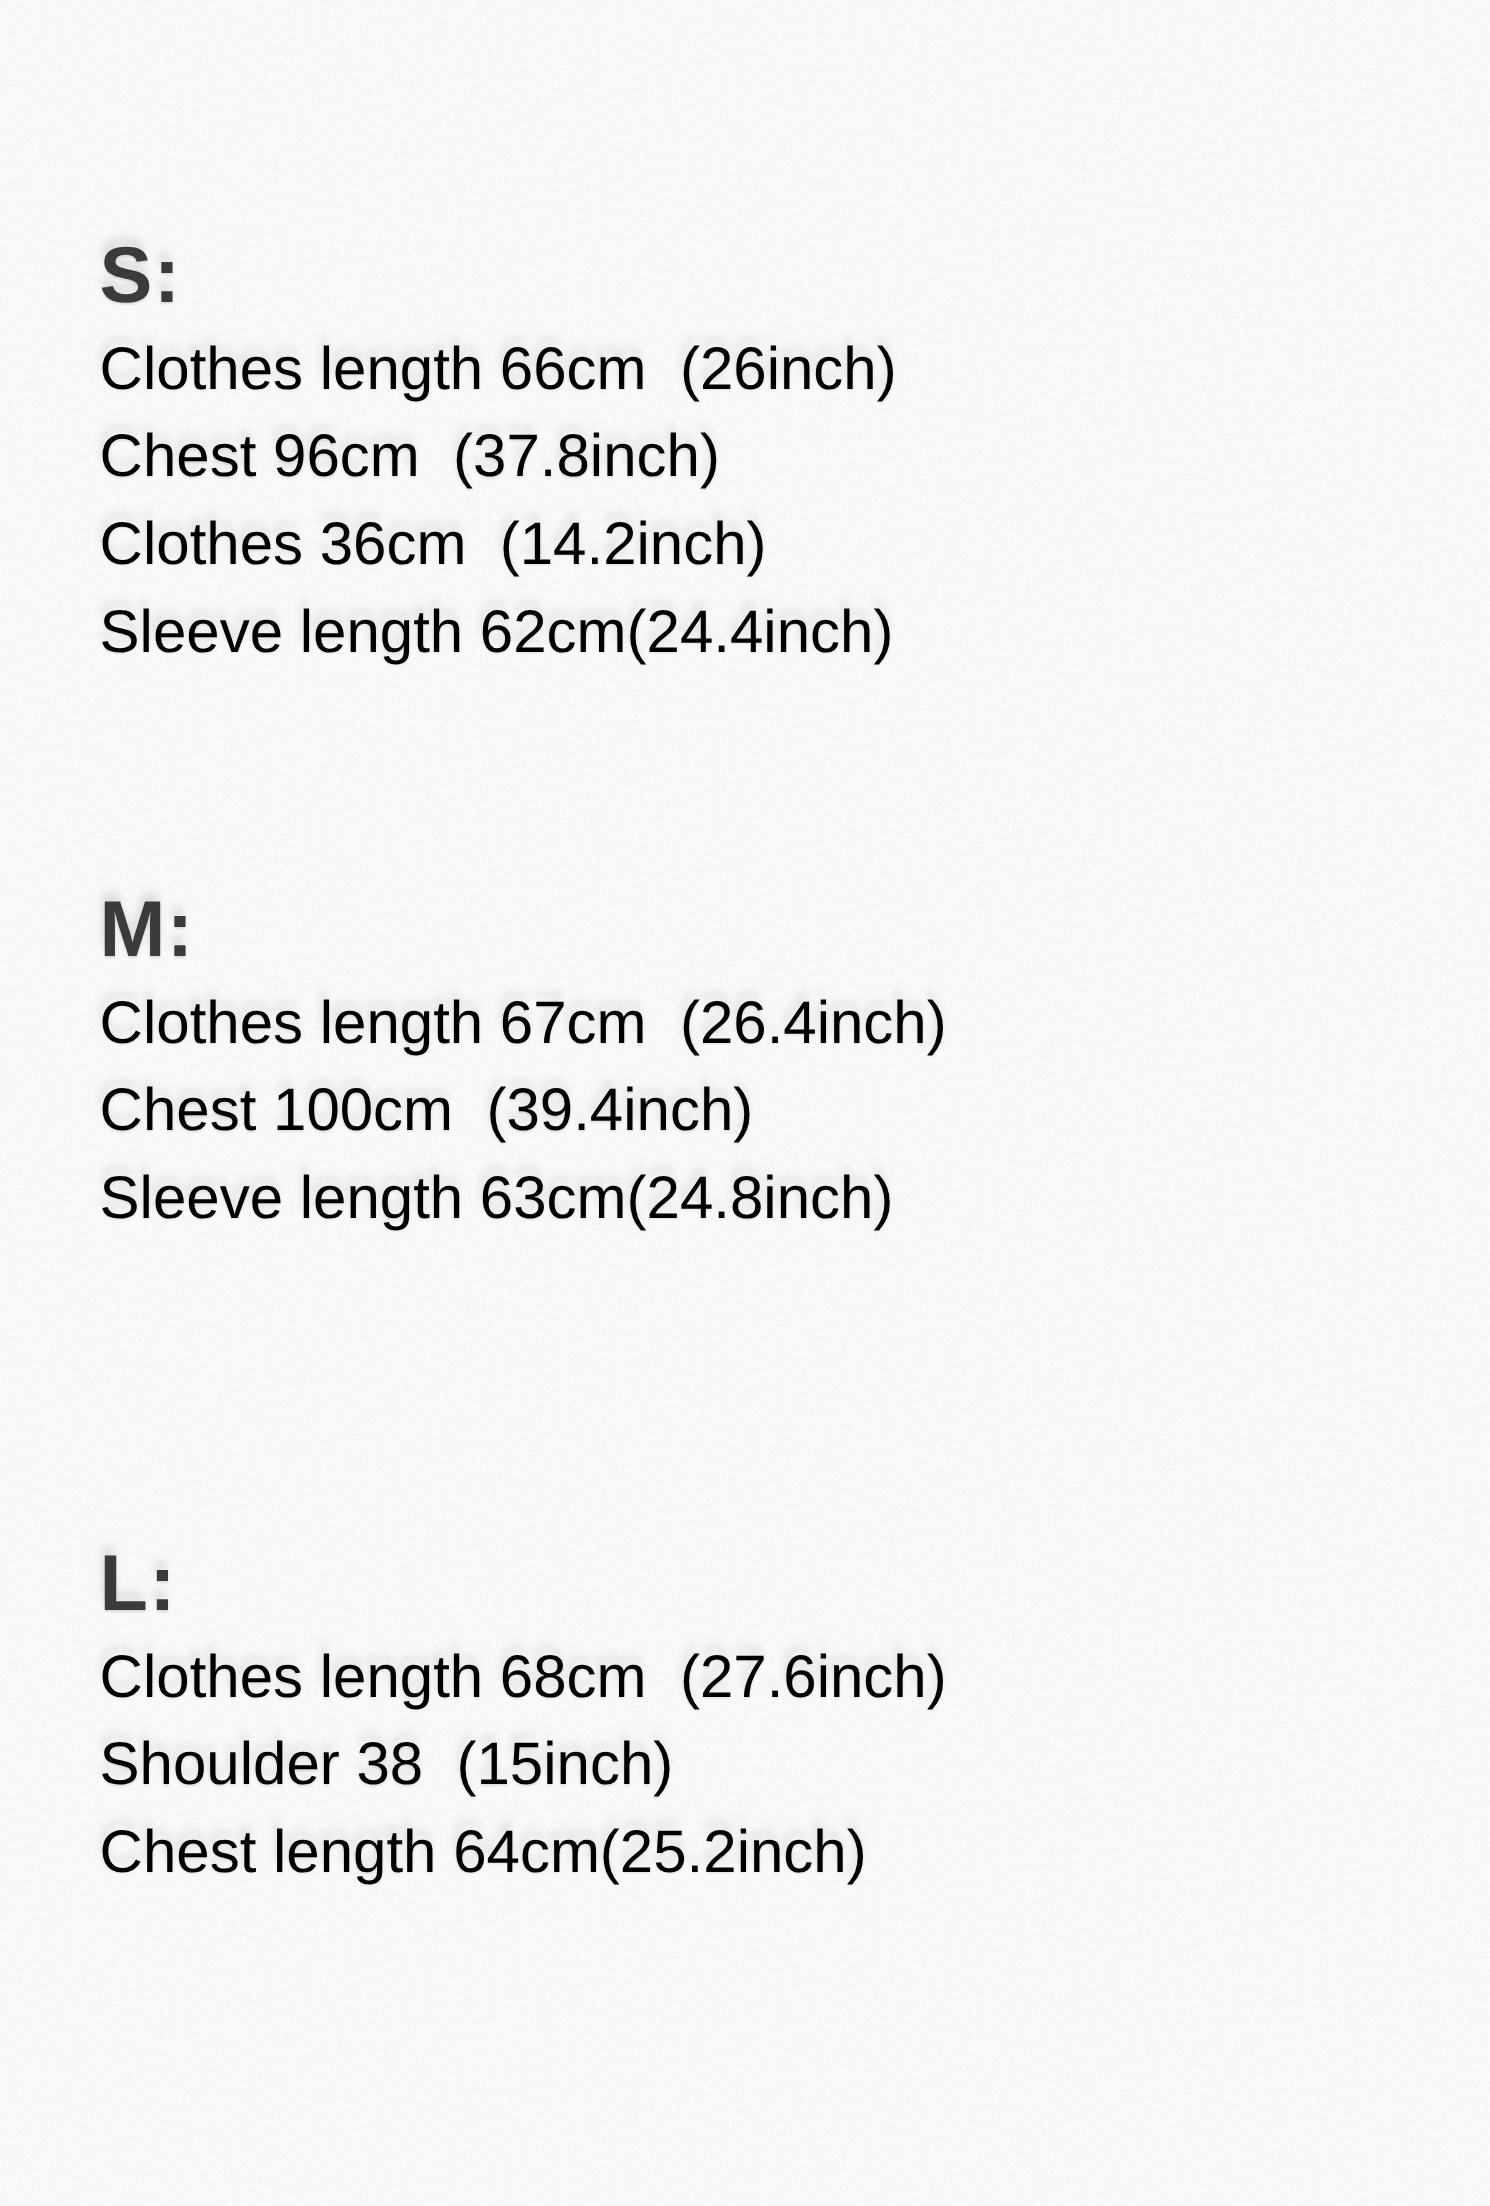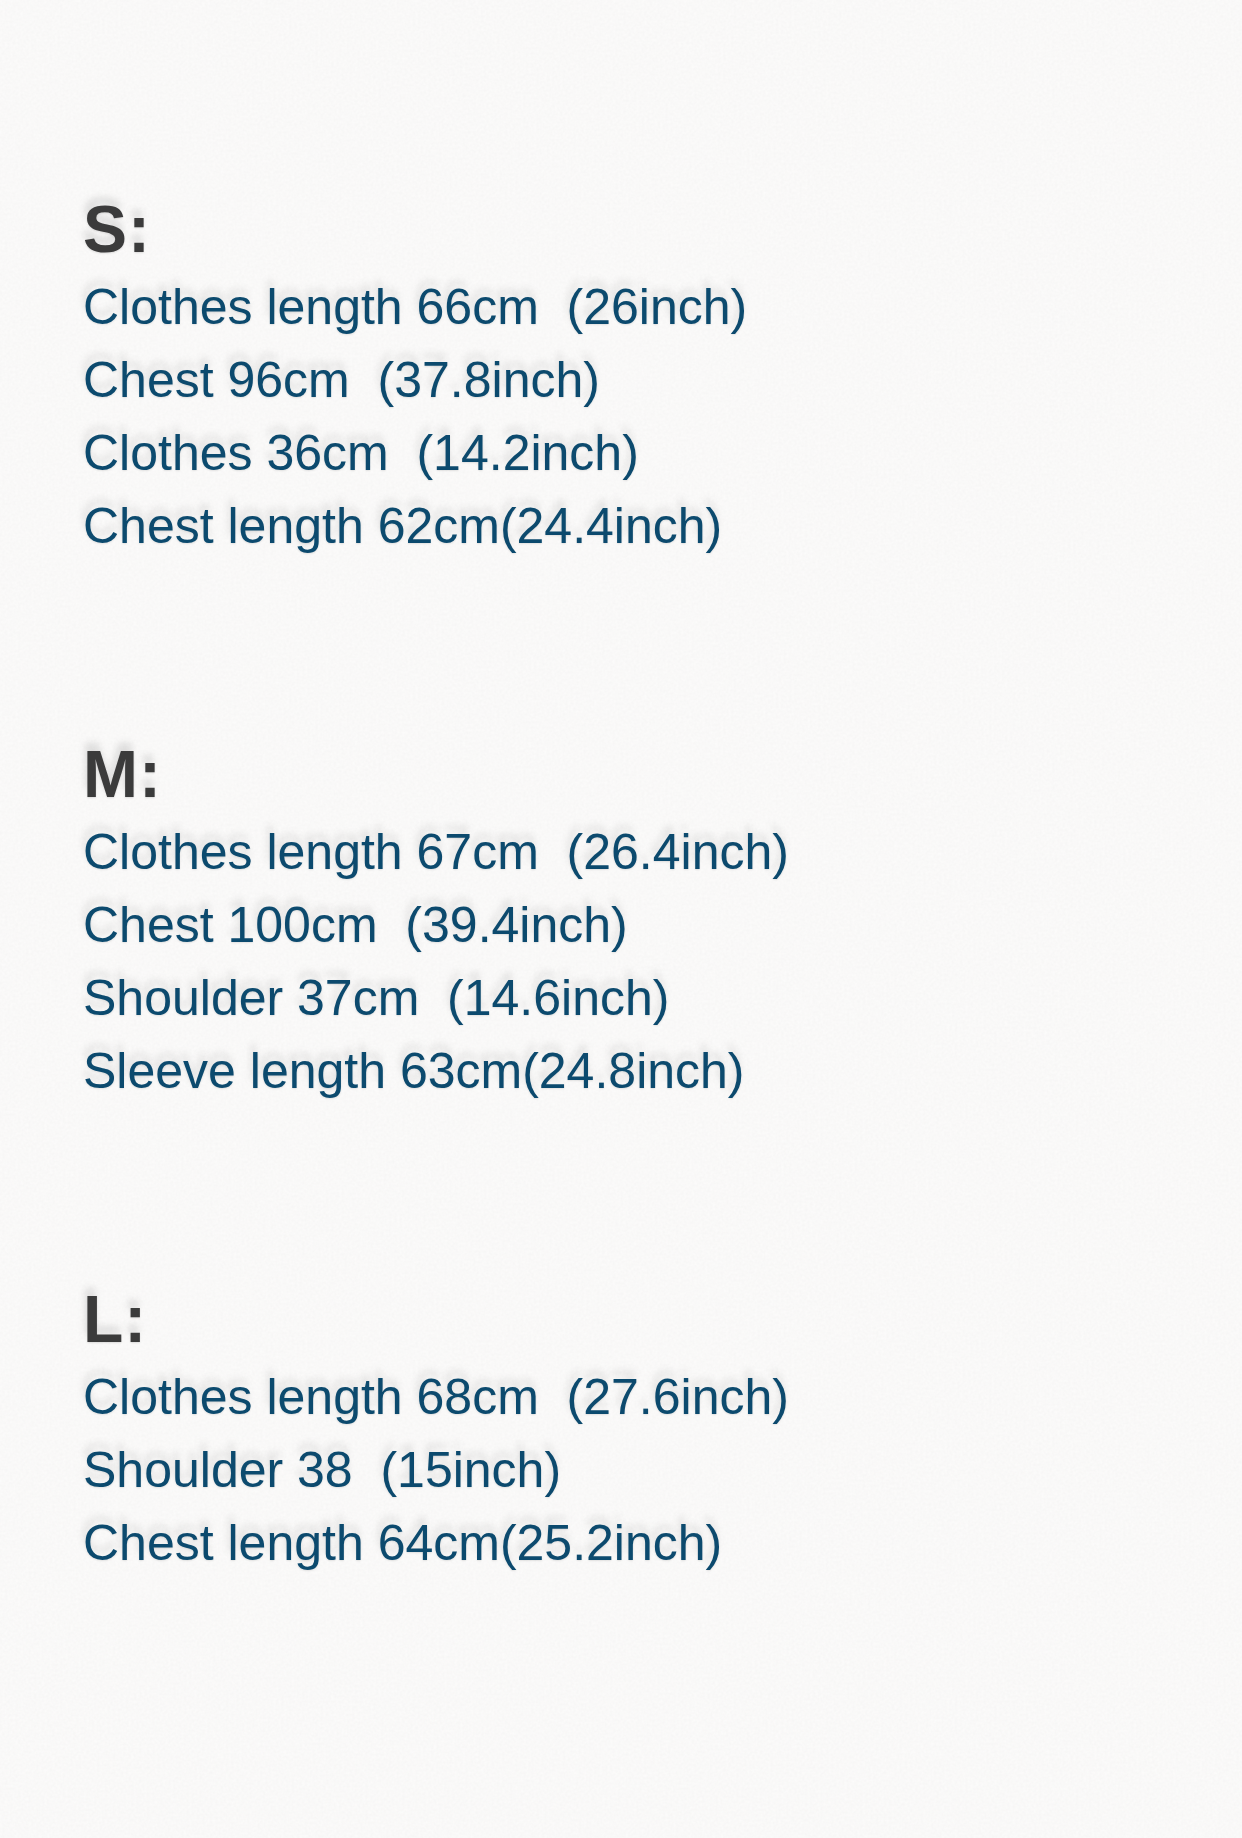--- a/index.html
+++ b/index.html
@@ -44,21 +44,21 @@
     font-weight: 700;
     letter-spacing: 1px;
     color: #3b3b3b;
     text-shadow: -2px -8px 7px rgba(125,125,125,0.22), 0 1px 2px rgba(0,0,0,0.12);
   }
   .measure-line {
     margin: 0;
     font-size: 50px;
     line-height: 73px;
     font-weight: 400;
-    color: #0c4a6e;
+    color: #000000;
     white-space: pre; 
     text-shadow: -2px -8px 7px rgba(125,125,125,0.20), 0 1px 2px rgba(0,0,0,0.10);
   }
 </style>
 </head>
 <body>
 
 <div class="screen">
 
   <svg class="grain" width="1242" height="1838" xmlns="http://www.w3.org/2000/svg" aria-hidden="true">
@@ -75,28 +75,27 @@
     <rect width="100%" height="100%" filter="url(#paperGrain)"></rect>
   </svg>
 
   <main class="content">
 
     <section class="size-section section-s">
       <h2 class="size-heading">S:</h2>
       <p class="measure-line">Clothes length 66cm  (26inch)</p>
       <p class="measure-line">Chest 96cm  (37.8inch)</p>
       <p class="measure-line">Clothes 36cm  (14.2inch)</p>
-      <p class="measure-line">Chest length 62cm(24.4inch)</p>
+      <p class="measure-line">Sleeve length 62cm(24.4inch)</p>
     </section>
 
     <section class="size-section section-m">
       <h2 class="size-heading">M:</h2>
       <p class="measure-line">Clothes length 67cm  (26.4inch)</p>
       <p class="measure-line">Chest 100cm  (39.4inch)</p>
-      <p class="measure-line">Shoulder 37cm  (14.6inch)</p>
       <p class="measure-line">Sleeve length 63cm(24.8inch)</p>
     </section>
 
     <section class="size-section section-l">
       <h2 class="size-heading">L:</h2>
       <p class="measure-line">Clothes length 68cm  (27.6inch)</p>
       <p class="measure-line">Shoulder 38  (15inch)</p>
       <p class="measure-line">Chest length 64cm(25.2inch)</p>
     </section>
 

